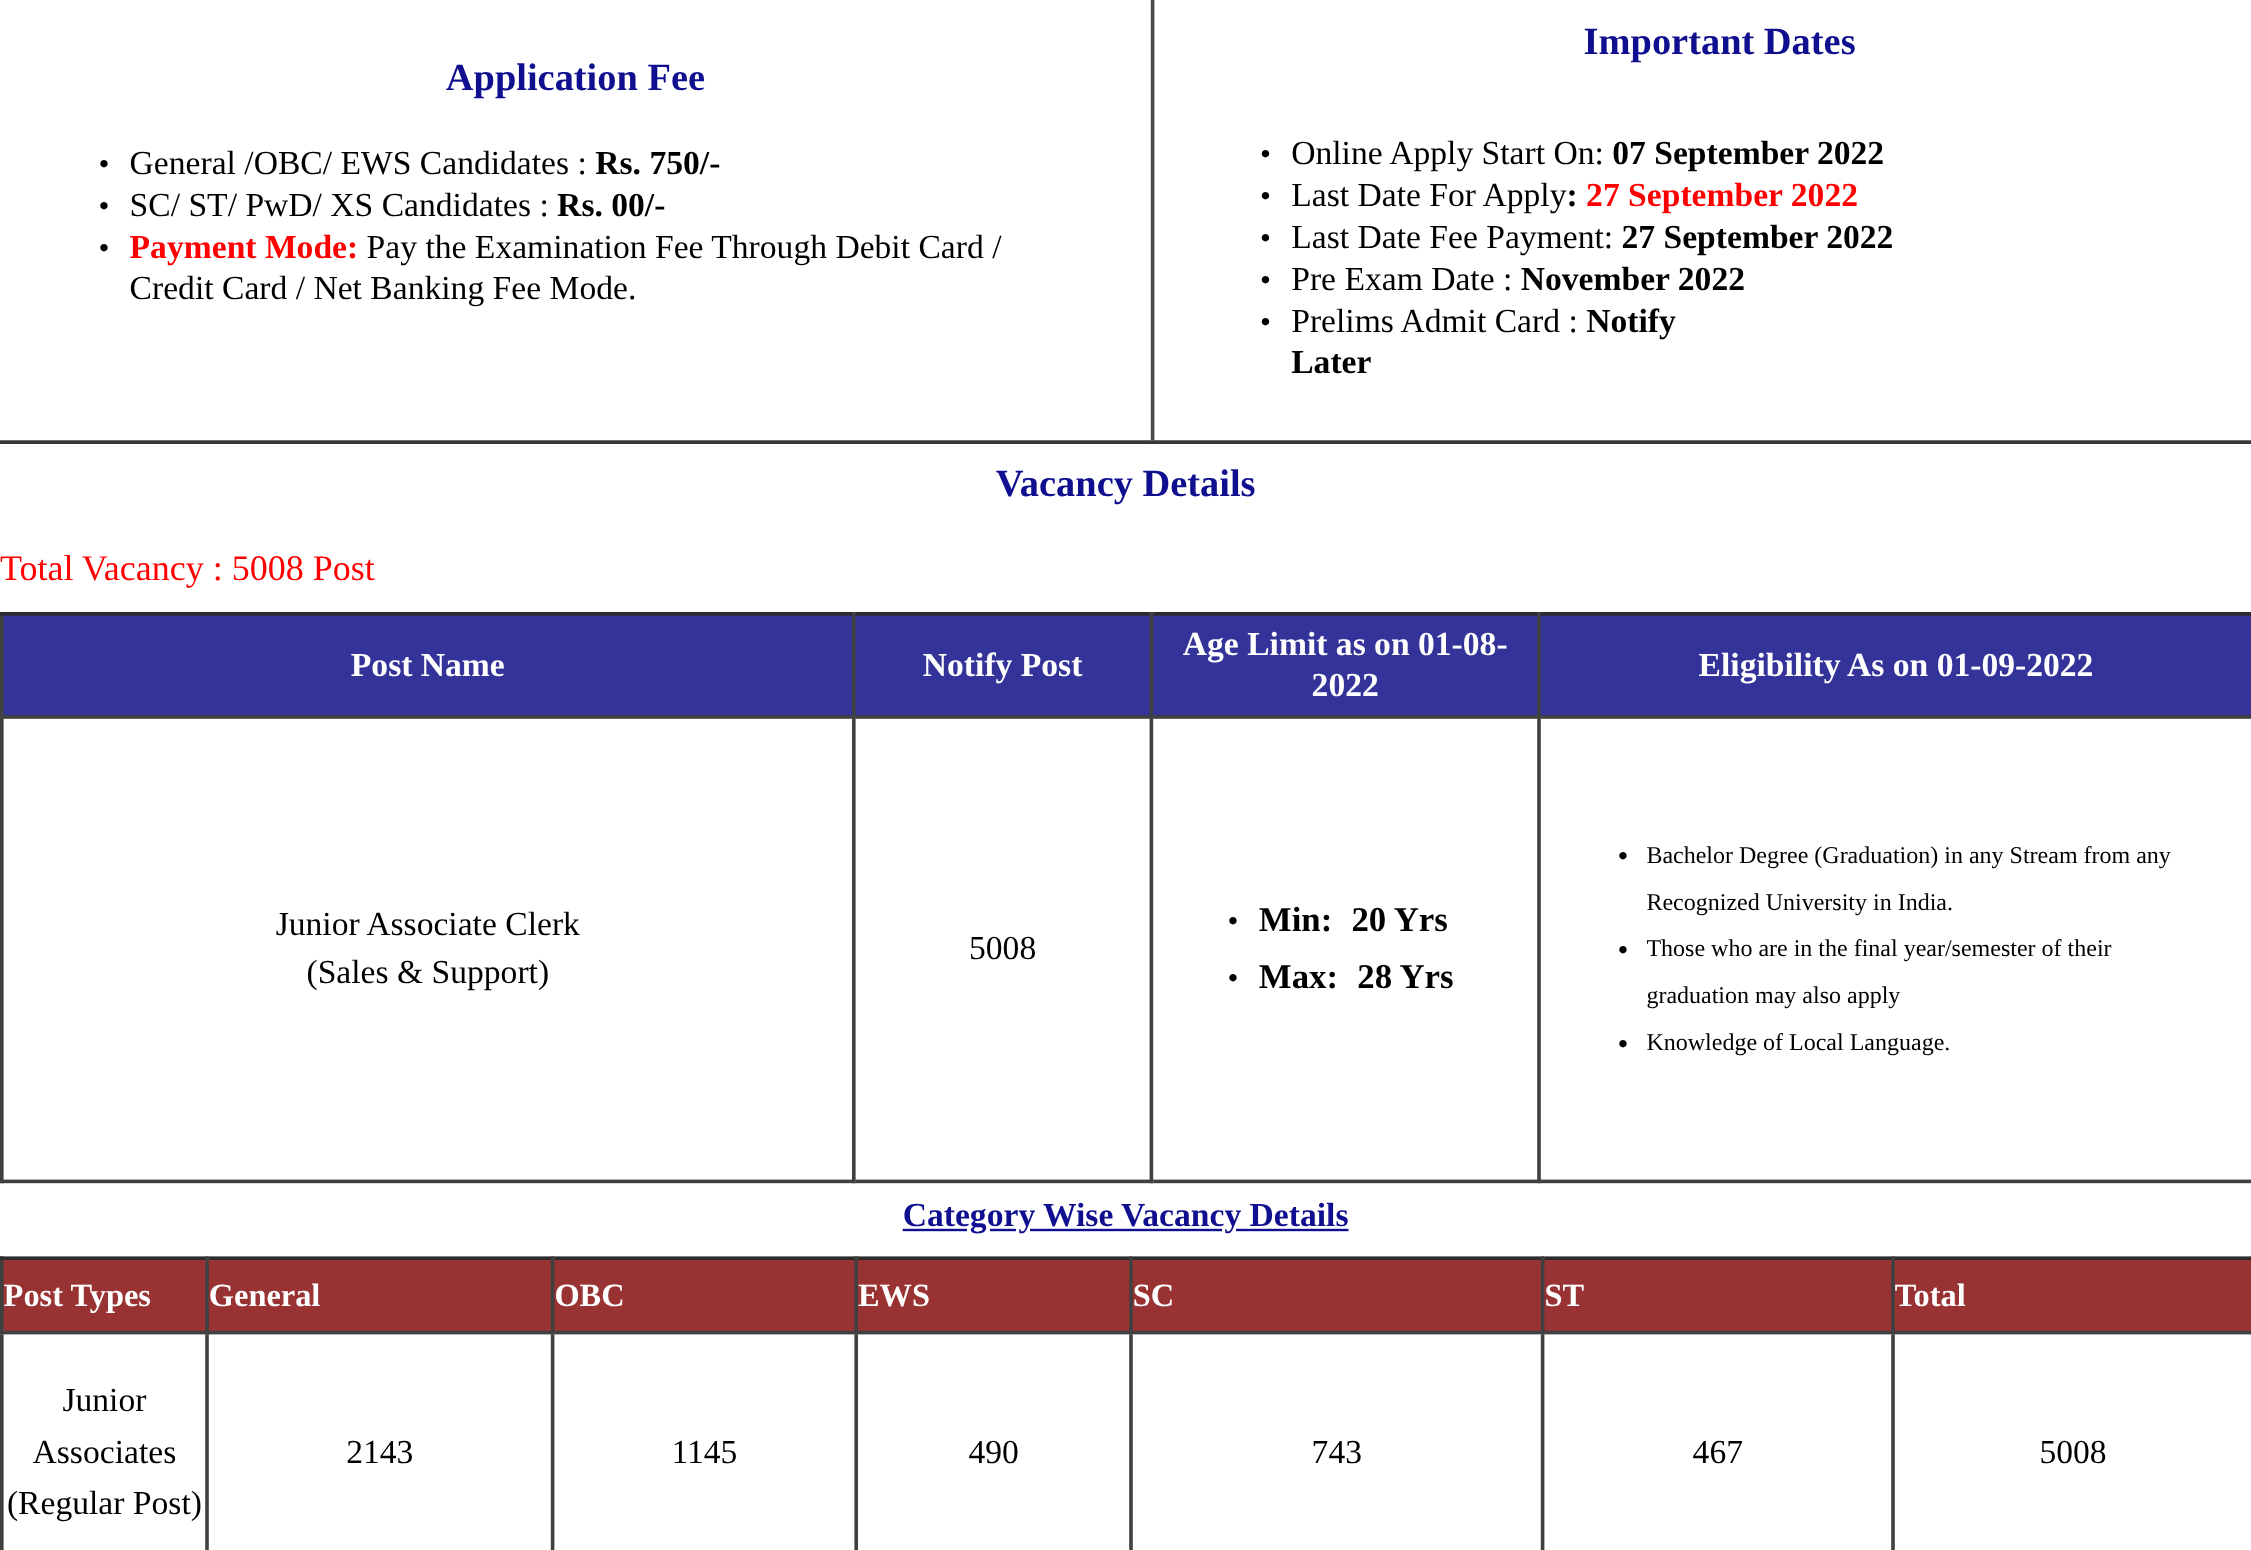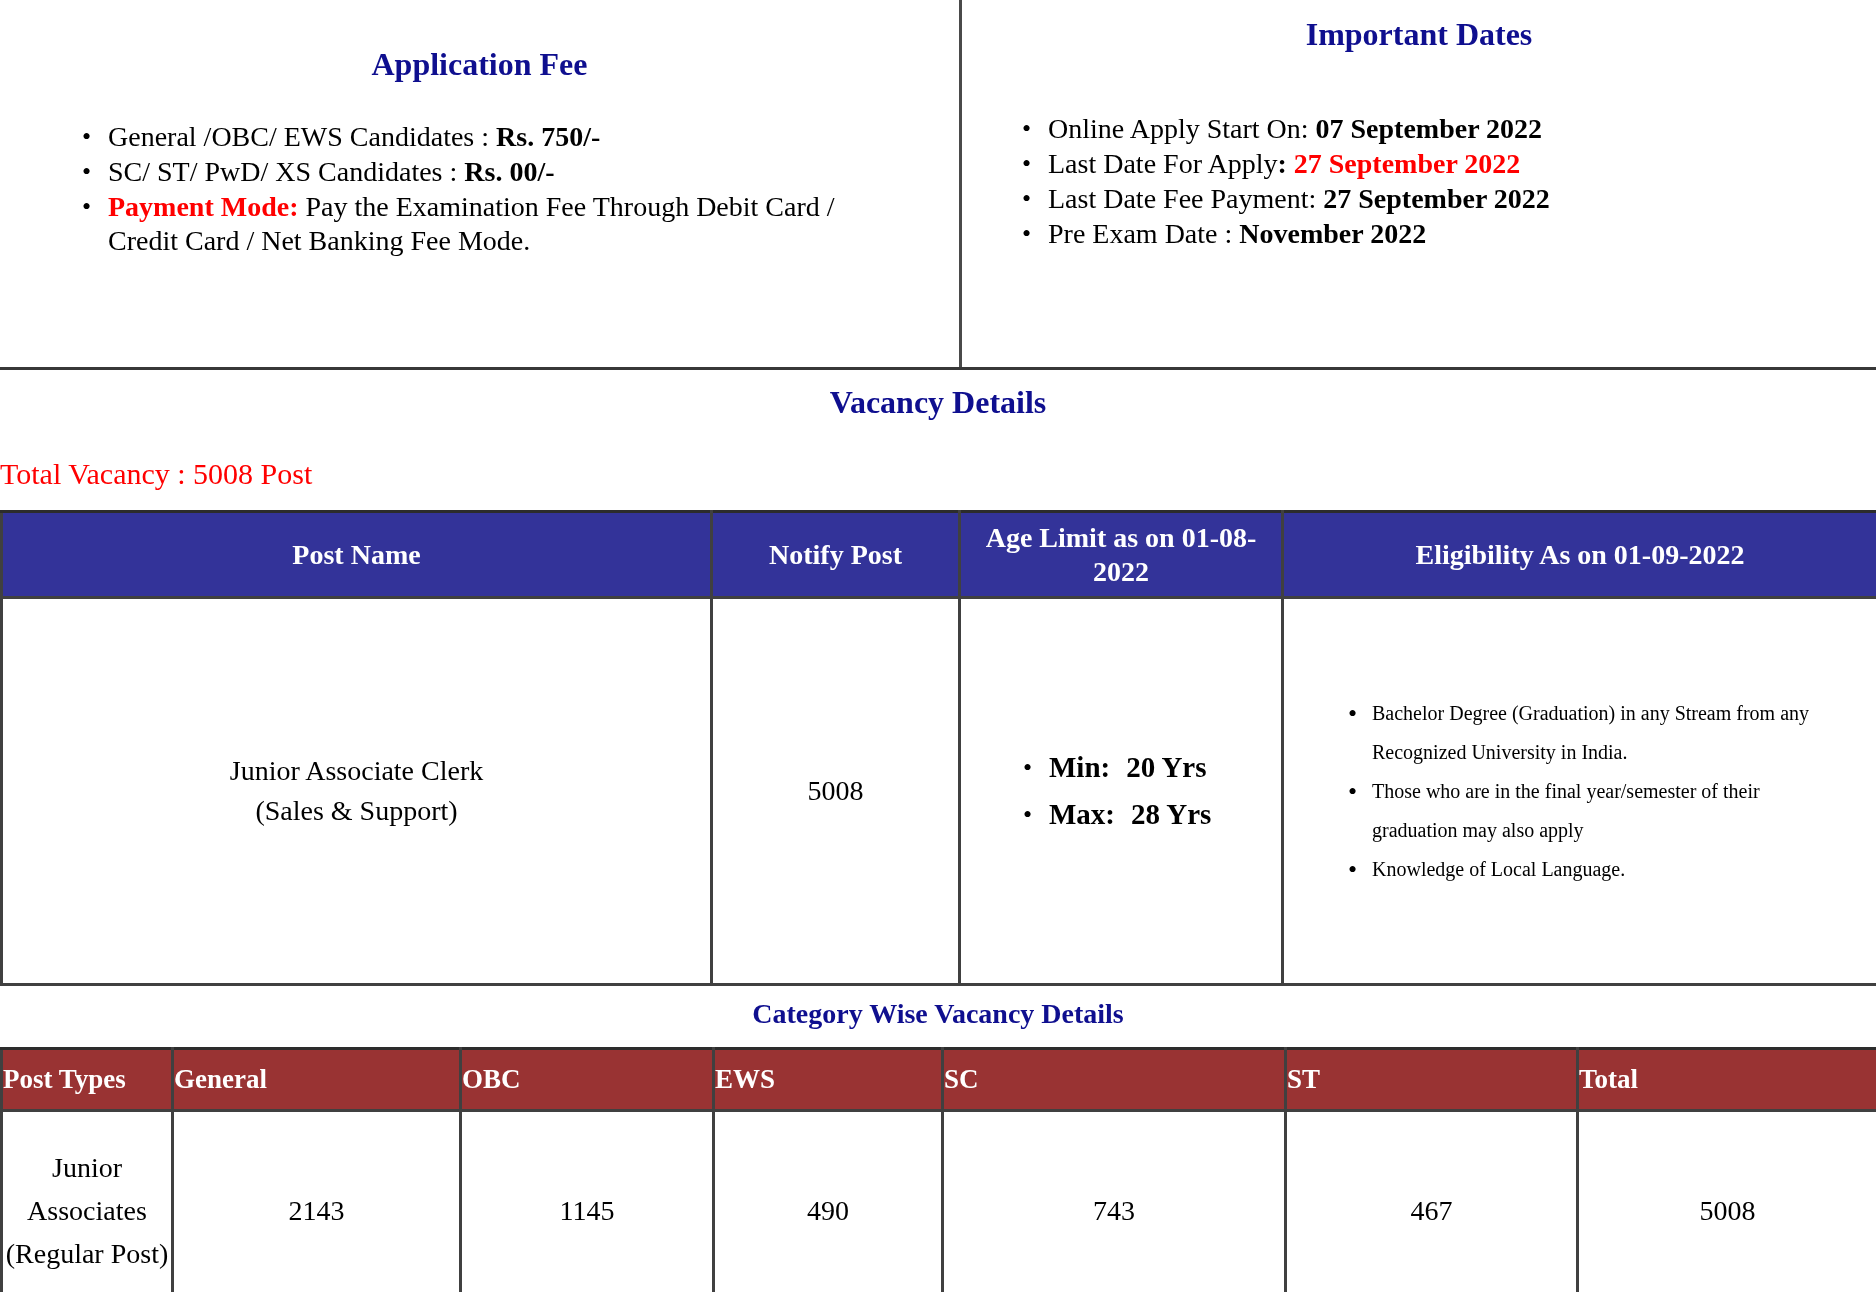--- a/index.html
+++ b/index.html
@@ -13,21 +13,21 @@
   *{margin:0;padding:0;box-sizing:border-box;}
   html,body{background:#ffffff;}
   body{
     width:1876px;height:1292px;overflow:hidden;
     font-family:"Liberation Serif","DejaVu Serif",serif;
     color:var(--ink);
   }
   .page{width:1876px;height:1292px;overflow:hidden;position:relative;}
 
   
-  .top{display:flex;height:367px;}
+  .top{display:flex;height:367px;gap:28px;}
   .panel{height:100%;}
   .panel.left{width:962px;border-right:3px solid #4a4a4a;padding-top:46px;}
   .panel.right{flex:1;padding-top:16px;}
   .panel-title{
     text-align:center;color:var(--navy);
     font-size:32px;font-weight:bold;line-height:36px;
   }
   ul.blist{list-style:none;}
   ul.blist li{position:relative;line-height:34px;font-size:28px;}
   ul.blist li::before{
@@ -47,21 +47,21 @@
   .sec-title{
     text-align:center;color:var(--navy);
     font-size:32px;font-weight:bold;line-height:36px;margin-top:14px;
   }
   .total-line{
     text-align:left;color:var(--red);
     font-size:30px;font-weight:normal;line-height:34px;margin-top:37px;
   }
   .cat-title{
     text-align:center;color:var(--navy);
-    font-size:28px;font-weight:bold;line-height:32px;margin-top:12px;
+    font-size:28px;font-weight:bold;line-height:32px;margin-top:12px;text-decoration:underline;
   }
 
   
   table{border-collapse:collapse;width:1876px;table-layout:fixed;}
   td,th{border:3px solid var(--border);}
   .vac-table{margin-top:19px;border-top:2px solid #8f8f8f;}
   .vac-table th{
     background:var(--header-blue);color:#ffffff;
     font-size:28px;font-weight:bold;line-height:34px;
     height:86px;text-align:center;vertical-align:middle;
@@ -122,20 +122,24 @@
           <span>Online Apply Start On: </span><b class="val">07 September 2022</b>
         </li>
         <li>
           <span>Last Date For Apply</span><b class="val">: </b><b class="val red">27 September 2022</b>
         </li>
         <li>
           <span>Last Date Fee Payment: </span><b class="val">27 September 2022</b>
         </li>
         <li>
           <span>Pre Exam Date : </span><b class="val">November 2022</b>
+        </li>
+        <li>
+          <span>Prelims Admit Card : </span><b class="val">Notify</b><br>
+          <b class="val">Later</b>
         </li>
       </ul>
     </section>
   </div>
   <div class="hr"></div>
 
   <h2 class="sec-title">Vacancy Details</h2>
   <div class="total-line">Total Vacancy : 5008 Post</div>
 
   <table class="vac-table">

